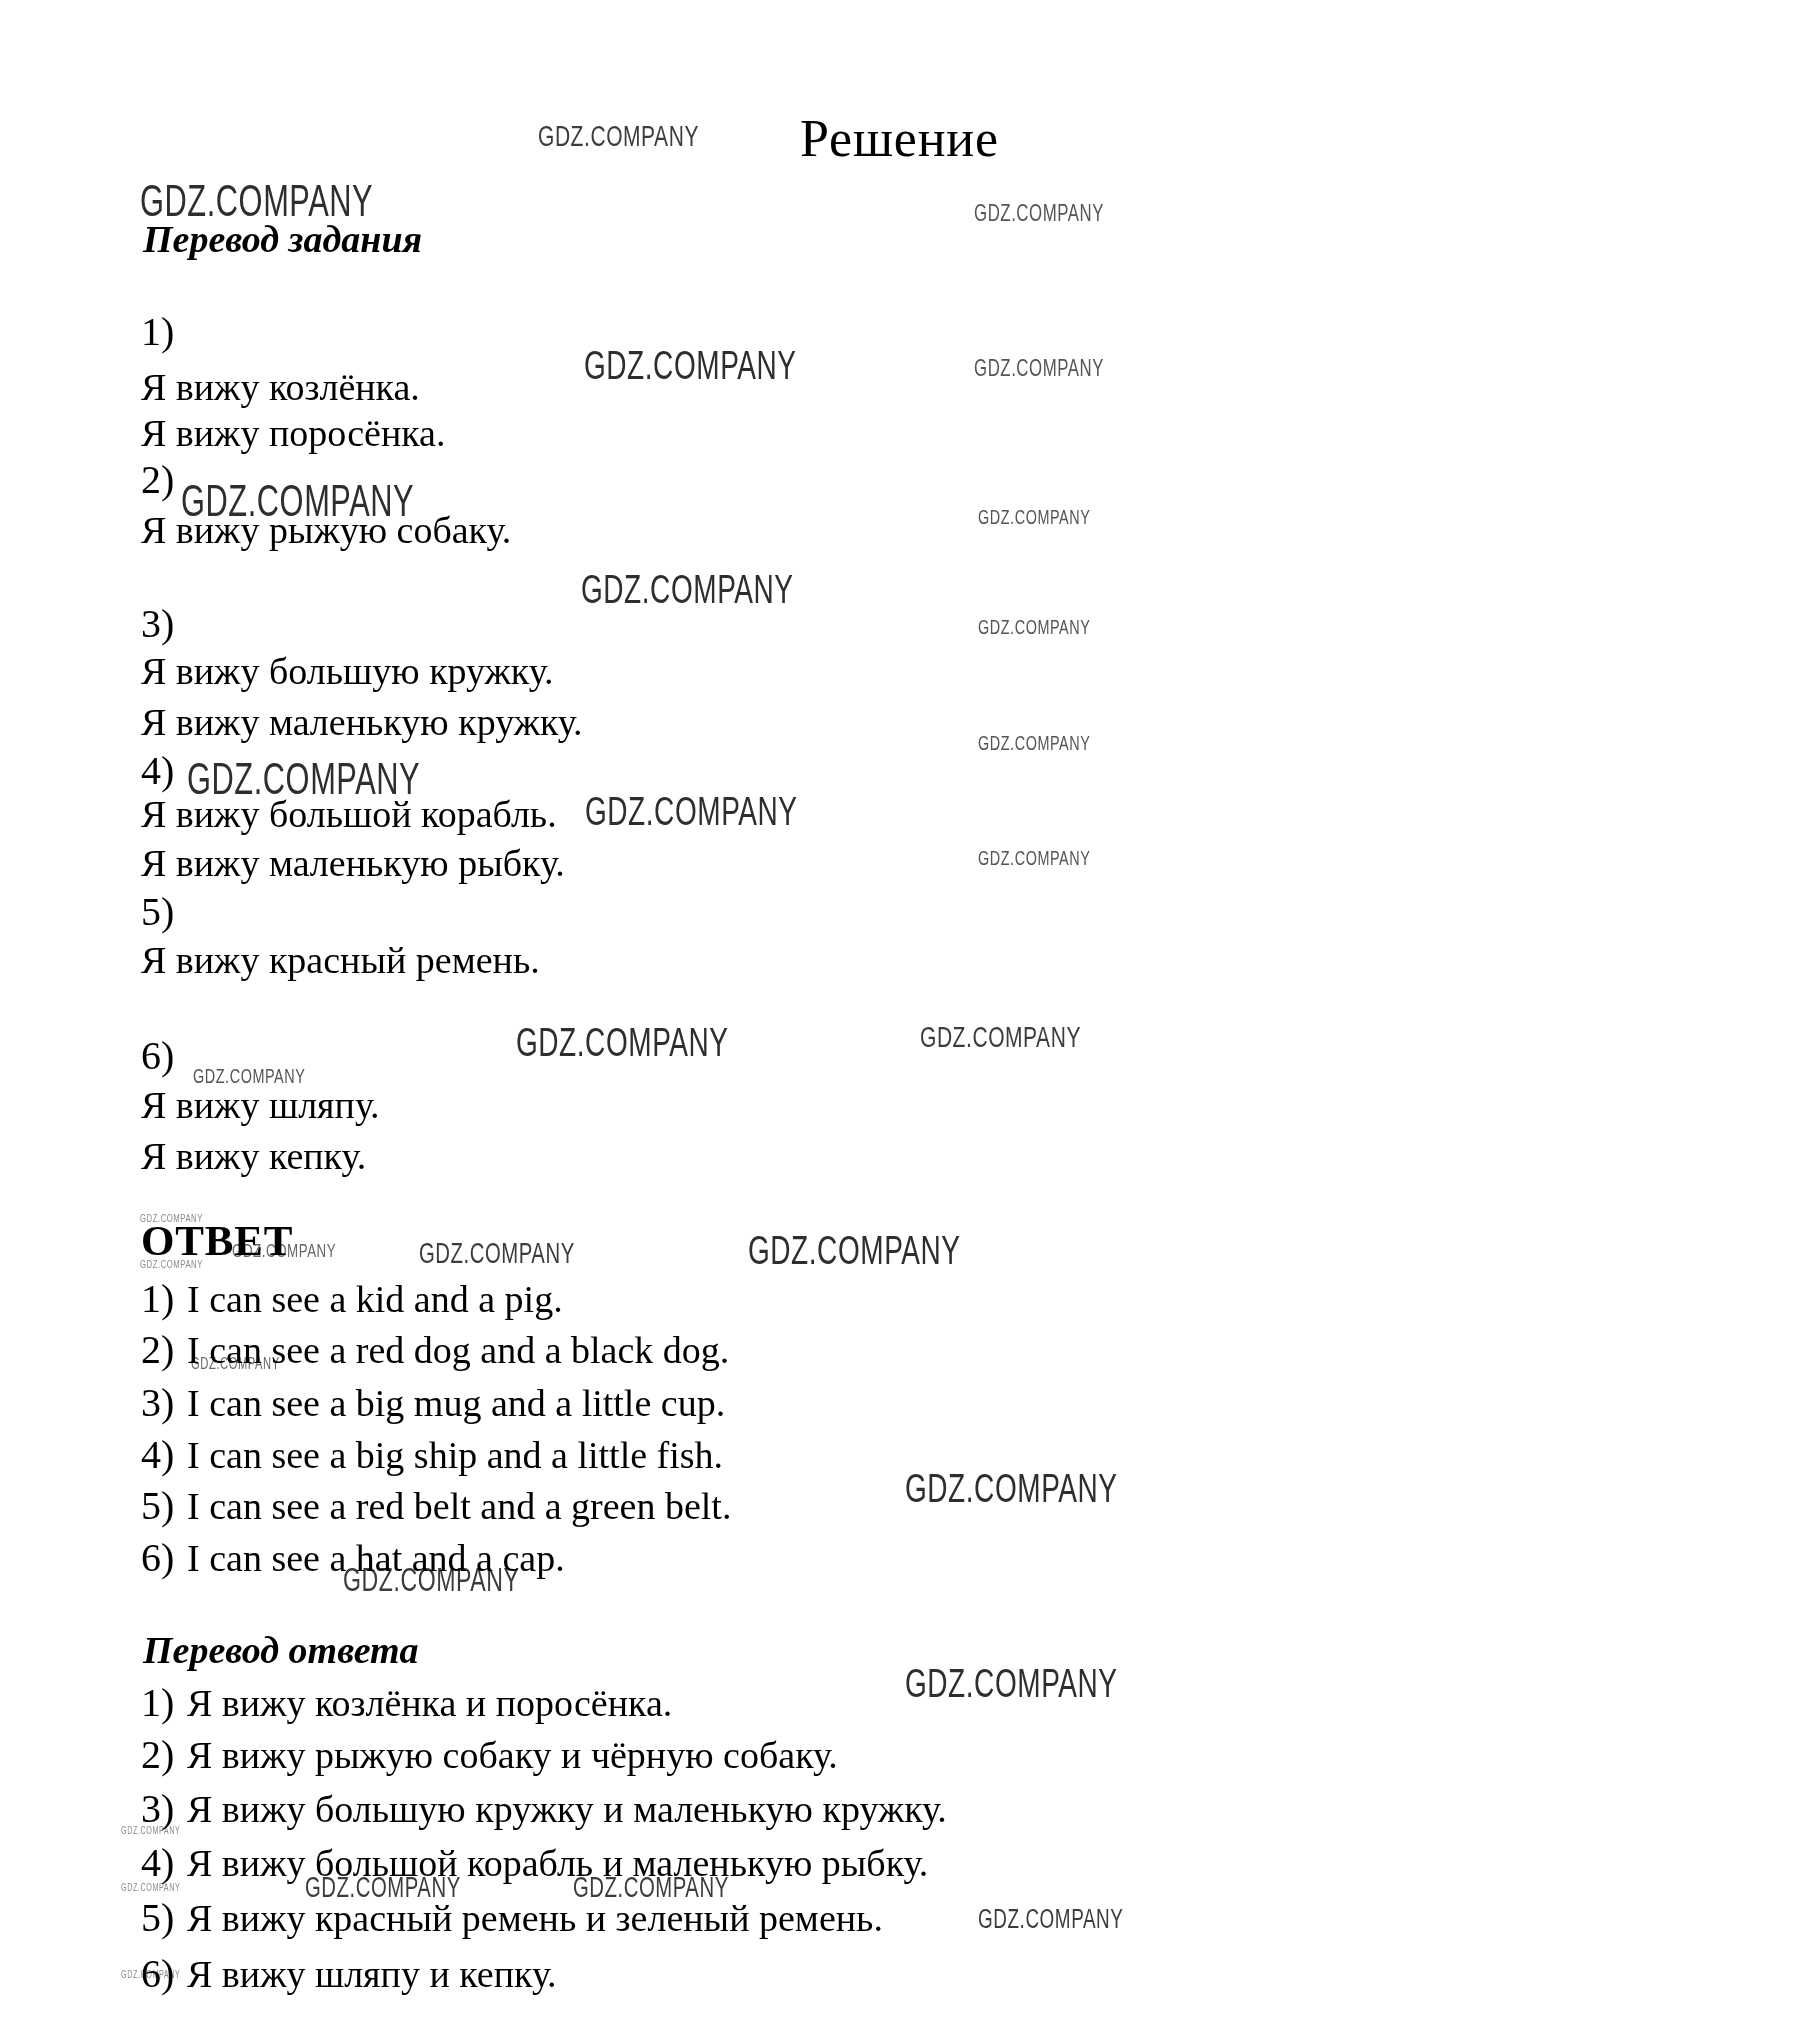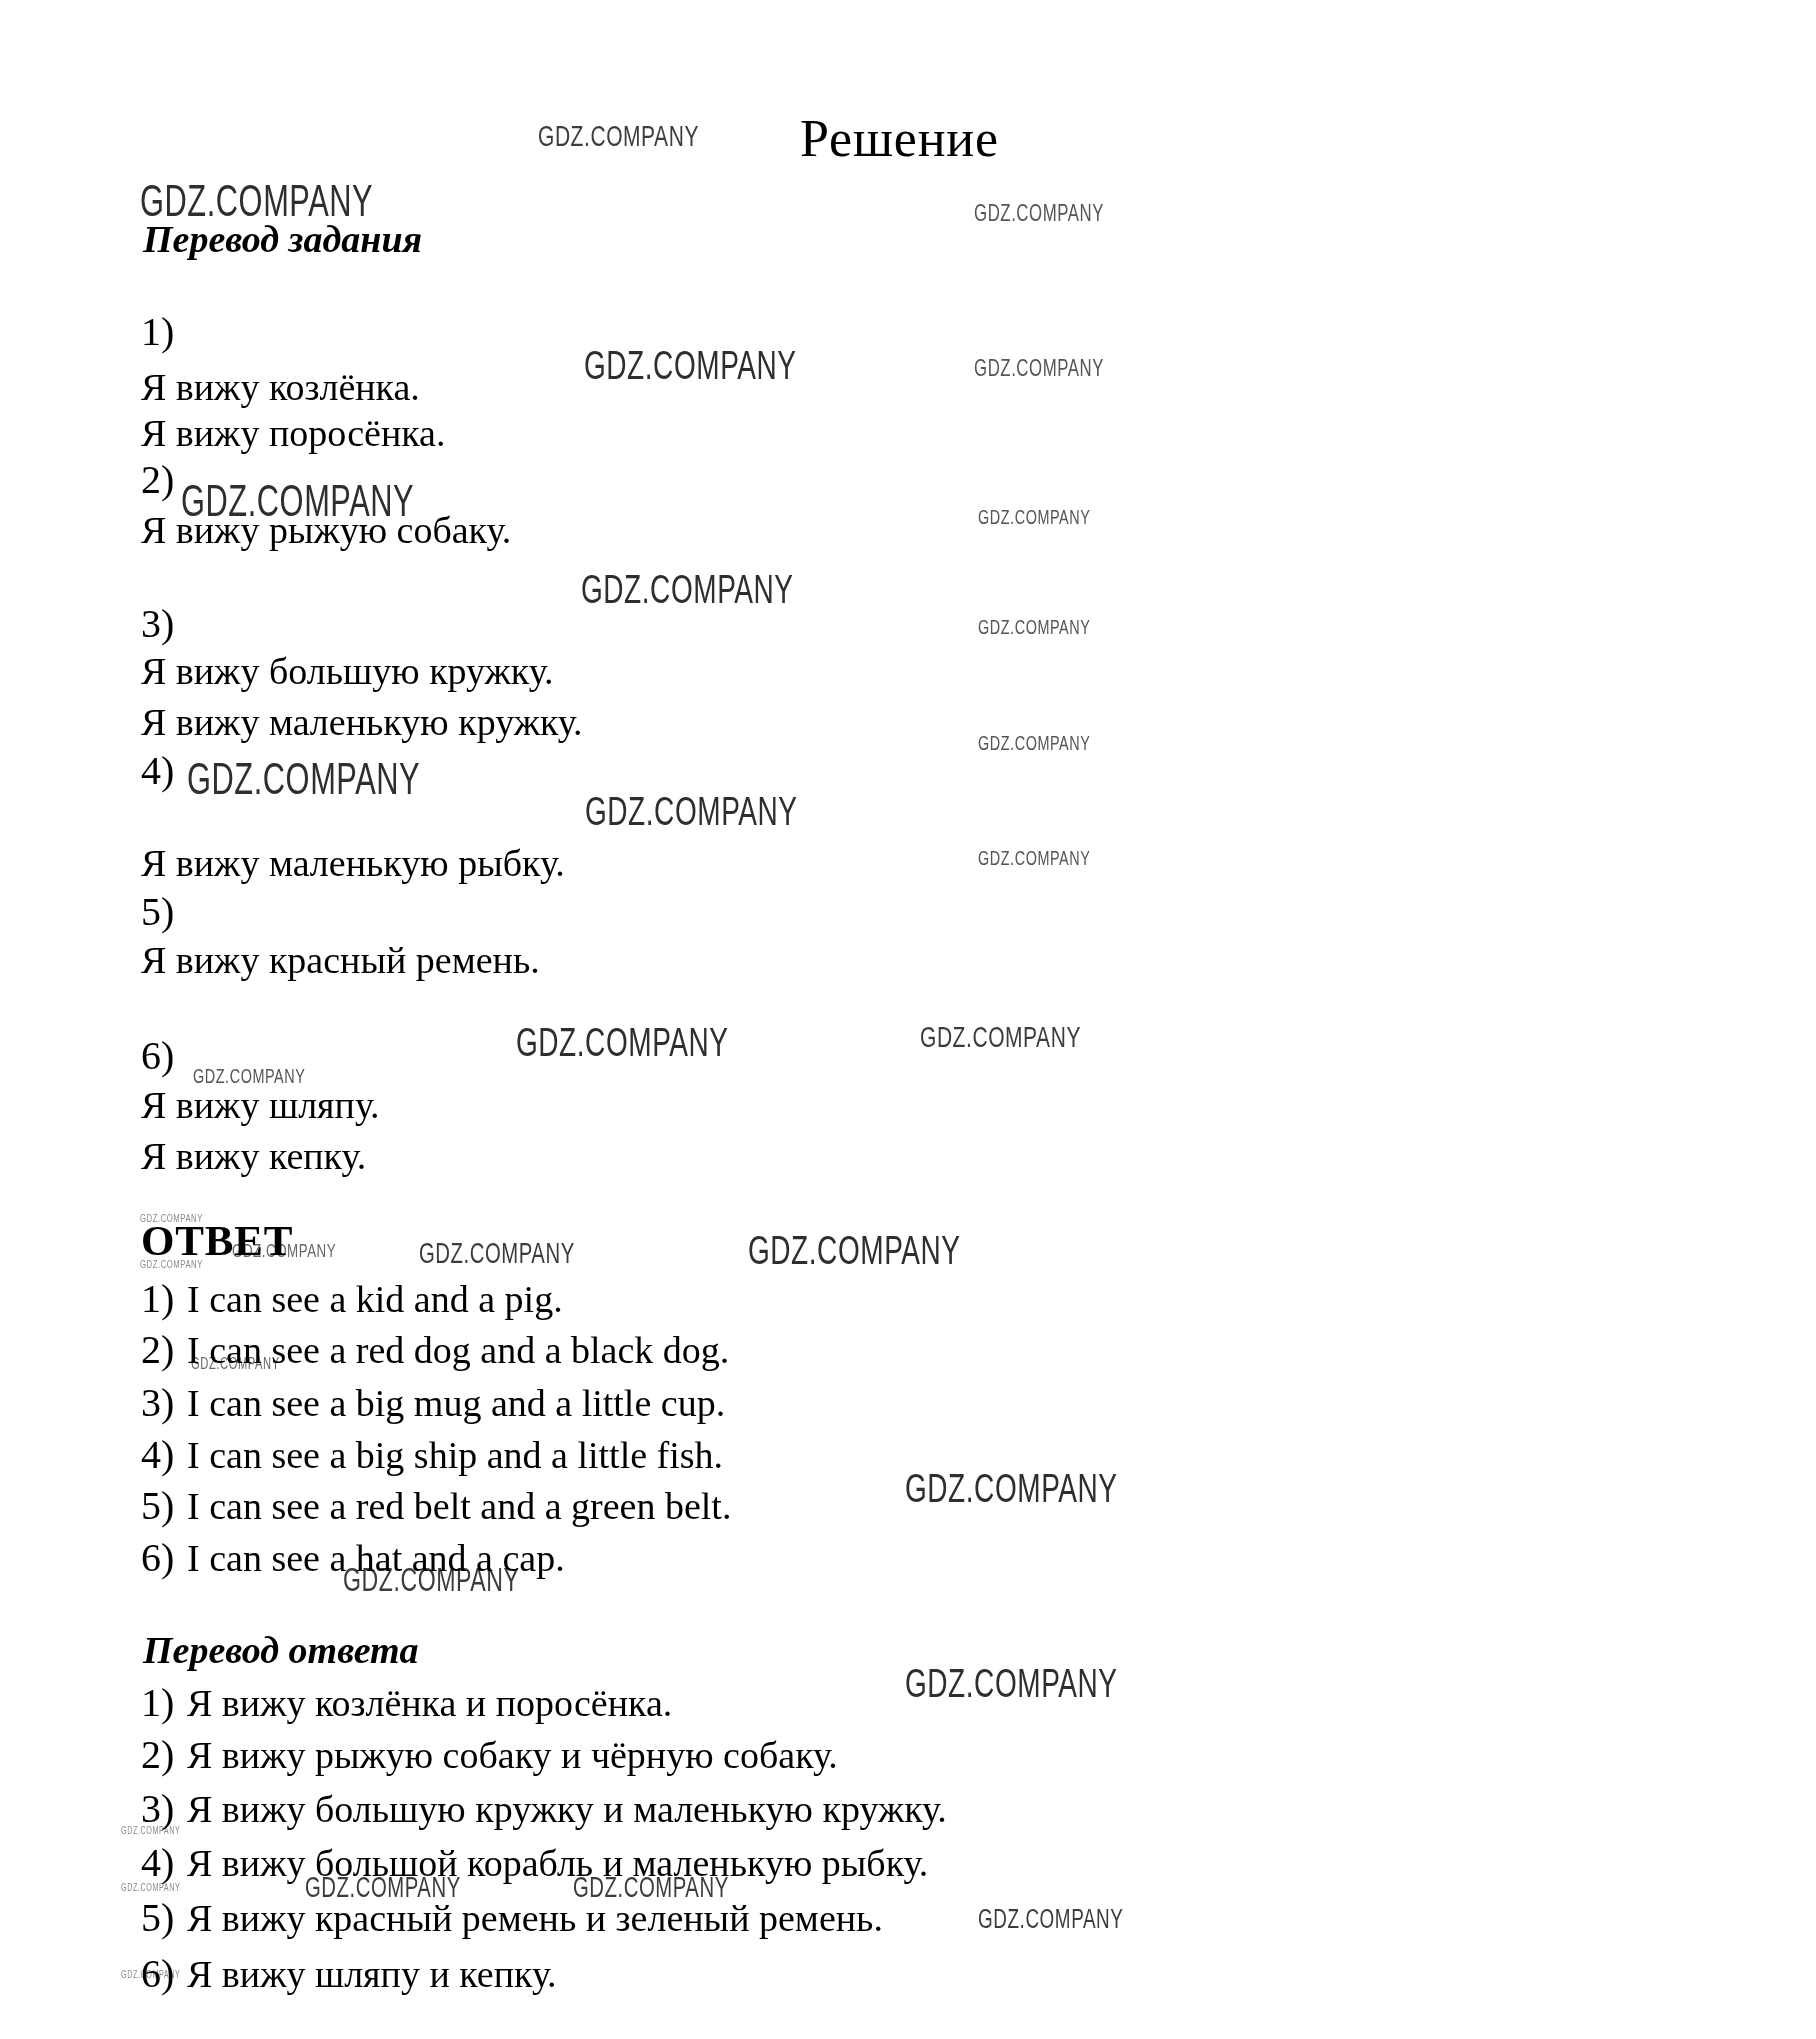--- a/index.html
+++ b/index.html
@@ -101,20 +101,21 @@
   <div class="line" style="left:141px;top:413px;">Я вижу поросёнка.</div>
 
   <div class="line numline" style="left:141px;top:458px;">2)</div>
   <div class="line" style="left:141px;top:510px;">Я вижу рыжую собаку.</div>
 
   <div class="line numline" style="left:141px;top:602px;">3)</div>
   <div class="line" style="left:141px;top:651px;">Я вижу большую кружку.</div>
   <div class="line" style="left:141px;top:702px;">Я вижу маленькую кружку.</div>
 
   <div class="line numline" style="left:141px;top:749px;">4)</div>
+  <div class="line" style="left:141px;top:794px;">Я вижу большой корабль.</div>
   <div class="line" style="left:141px;top:843px;">Я вижу маленькую рыбку.</div>
 
   <div class="line numline" style="left:141px;top:890px;">5)</div>
   <div class="line" style="left:141px;top:940px;">Я вижу красный ремень.</div>
 
   <div class="line numline" style="left:141px;top:1034px;">6)</div>
   <div class="line" style="left:141px;top:1085px;">Я вижу шляпу.</div>
   <div class="line" style="left:141px;top:1136px;">Я вижу кепку.</div>
 
   <div class="line h-caps" style="left:141px;top:1217px;">ОТВЕТ</div>

